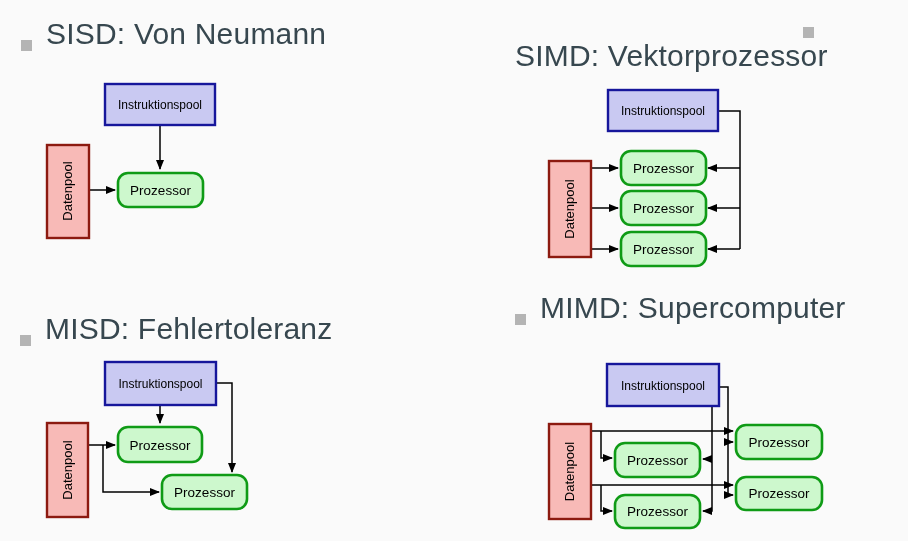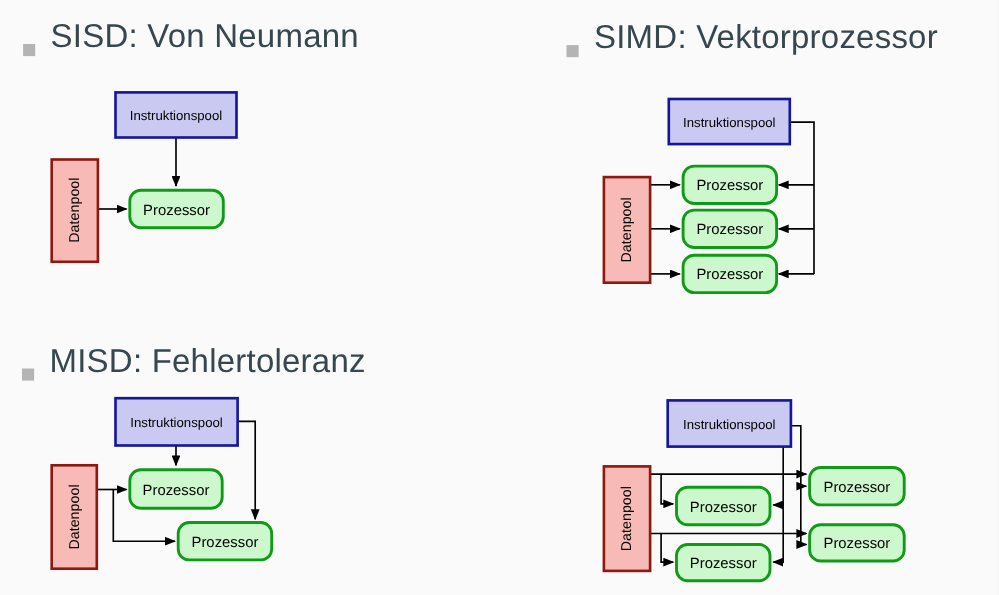--- a/index.html
+++ b/index.html
@@ -5,21 +5,21 @@
   html,body{margin:0;padding:0;background:#e8e8e8;}
   .slide{
     position:relative;width:908px;height:541px;overflow:hidden;
     background:var(--background,#fafafa);
     font-family:"Liberation Sans",sans-serif;
   }
   .heading{position:absolute;display:flex;align-items:flex-end;}
   .bullet{width:11px;height:11px;background:var(--bullet-color,#b4b4b4);margin-right:14px;margin-top:10px;flex:0 0 auto;}
   .htext{font-size:30px;line-height:35px;color:var(--heading-color,#37474f);white-space:nowrap;letter-spacing:0.2px;}
   #h-sisd{left:21px;top:16px;}
-  #h-simd{left:515px;top:17px;}
+  #h-simd{left:515px;top:17px;flex-direction:column;}
   #h-misd{left:20px;top:311px;}
   #h-mimd{left:515px;top:290px;}
   svg{position:absolute;left:0;top:0;}
   .nb{fill:var(--instruction-fill,#c9c9f2);stroke:var(--instruction-border,#16169b);stroke-width:2.4;}
   .nr{fill:var(--data-fill,#f8bab7);stroke:var(--data-border,#8c1a10);stroke-width:2.4;}
   .ng{fill:var(--processor-fill,#cdf8cd);stroke:var(--processor-border,#0f9b16);stroke-width:2.6;}
   .ln{fill:none;stroke:var(--line-color,#000);stroke-width:1.5;}
   .bt{fill:#000;text-anchor:middle;}
   .bt-i{font-size:12px;}
   .bt-p{font-size:13.5px;}
@@ -34,20 +34,24 @@
     <span class="bullet"></span>
     <span class="htext">SISD: Von Neumann</span>
   </div>
   <div class="heading" id="h-simd">
     <span class="bullet"></span>
     <span class="htext">SIMD: Vektorprozessor</span>
   </div>
   <div class="heading" id="h-misd">
     <span class="bullet"></span>
     <span class="htext">MISD: Fehlertoleranz</span>
+  </div>
+  <div class="heading" id="h-mimd">
+    <span class="bullet"></span>
+    <span class="htext">MIMD: Supercomputer</span>
   </div>
 
   <svg width="908" height="541" viewBox="0 0 908 541">
     <defs>
       <marker id="arr" viewBox="0 0 10 8" refX="9" refY="4" markerWidth="10" markerHeight="8" markerUnits="userSpaceOnUse" orient="auto">
         <path d="M0,0 L10,4 L0,8 Z" fill="#000"></path>
       </marker>
     </defs>
 
     <g>

